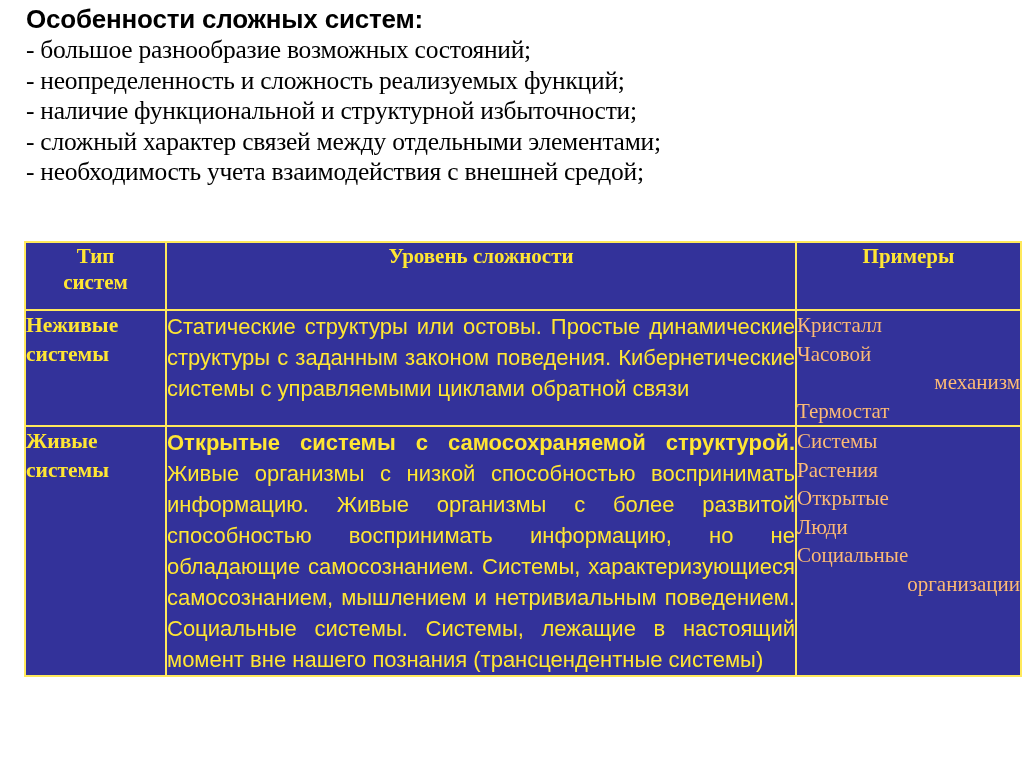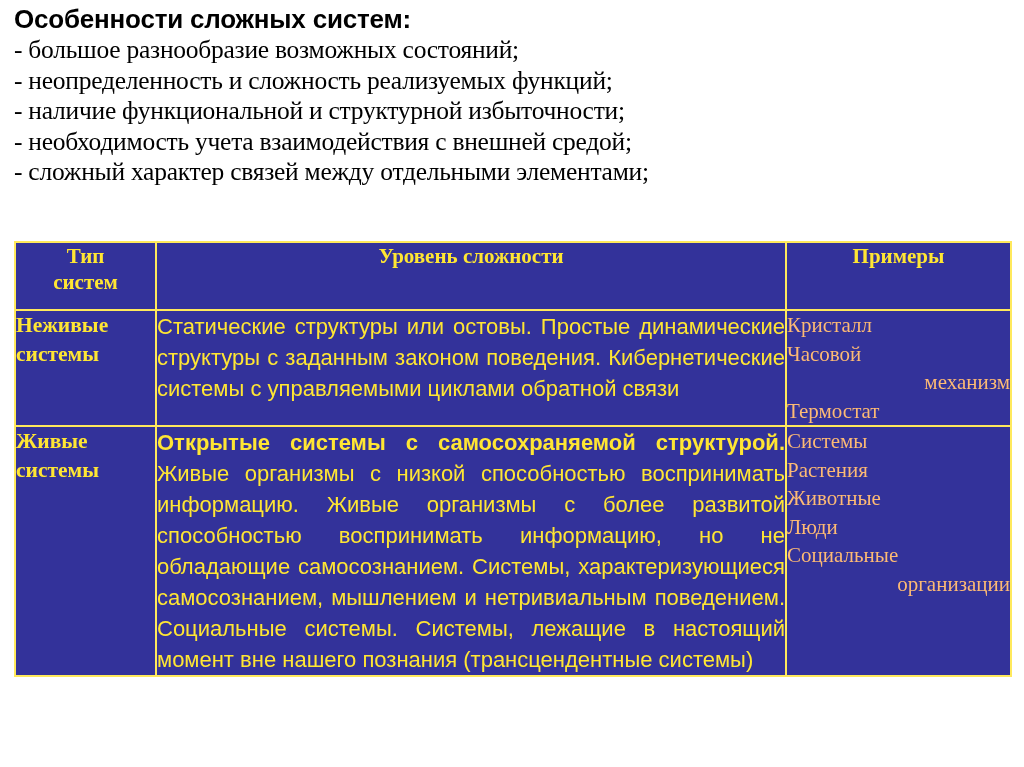--- a/index.html
+++ b/index.html
@@ -20,21 +20,21 @@
     position: relative;
     width: 1024px;
     height: 767px;
     background: #ffffff;
     box-sizing: border-box;
   }
 
   
   .heading-block {
     position: absolute;
-    left: 0;
+    left: 12px;
     top: 0;
     width: 856px;
     padding: 4px 0 0 14px;
     box-sizing: border-box;
   }
   .slide-title {
     font-family: "Liberation Sans", "DejaVu Sans", sans-serif;
     font-weight: bold;
     font-size: 26px;
     line-height: 30px;
@@ -53,21 +53,21 @@
     font-size: 25.5px;
     line-height: 30.5px;
     color: #000000;
     white-space: nowrap;
     letter-spacing: -0.25px;
   }
 
   
   .sys-table {
     position: absolute;
-    left: 14px;
+    left: 24px;
     top: 241px;
     width: 996px;
     border-collapse: collapse;
     table-layout: fixed;
     background: #33329a;
     border: 2px solid #eab308;
   }
   .sys-table col.c-type    { width: 141px; }
   .sys-table col.c-level   { width: 630px; }
   .sys-table col.c-example { width: 225px; }
@@ -152,22 +152,22 @@
 
 <div id="slide">
 
   <div class="heading-block">
     <div class="slide-title">Особенности сложных систем:</div>
 
     <ul class="bullet-list">
       <li>- большое разнообразие возможных состояний;</li>
       <li>- неопределенность и сложность реализуемых функций;</li>
       <li>- наличие функциональной и структурной избыточности;</li>
+      <li>- сложный характер связей между отдельными элементами;</li>
       <li>- необходимость учета взаимодействия с внешней средой;</li>
-      <li>- сложный характер связей между отдельными элементами;</li>
     </ul>
   </div>
 
   <table class="sys-table">
     <colgroup>
       <col class="c-type">
       <col class="c-level">
       <col class="c-example">
     </colgroup>
 
@@ -222,21 +222,21 @@
         </td>
         <td class="example-cell">
           <ul class="example-list">
             <li>
               <span>Системы</span>
             </li>
             <li>
               <span>Растения</span>
             </li>
             <li>
-              <span>Животные</span>
+              <span>Открытые</span>
             </li>
             <li>
               <span>Люди</span>
             </li>
             <li>
               <span>Социальные</span>
               <span class="wrap2">организации</span>
             </li>
           </ul>
         </td>

